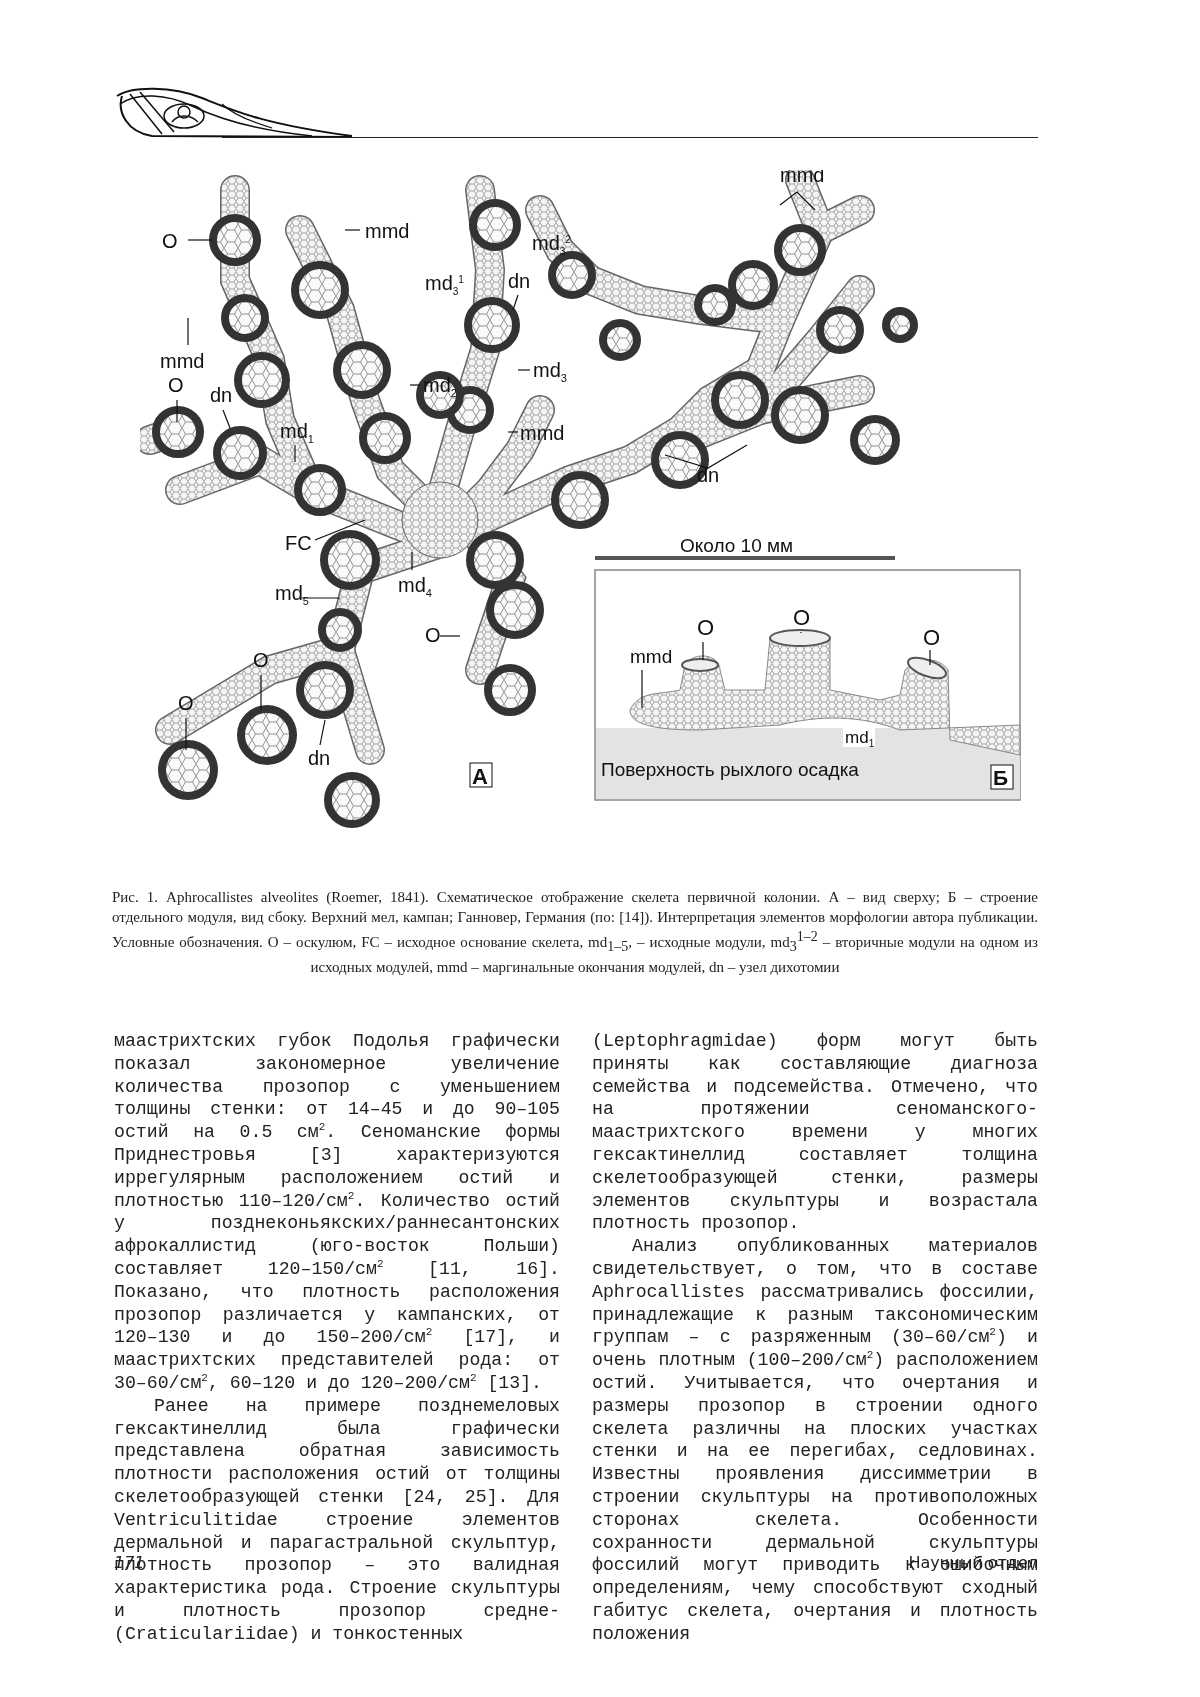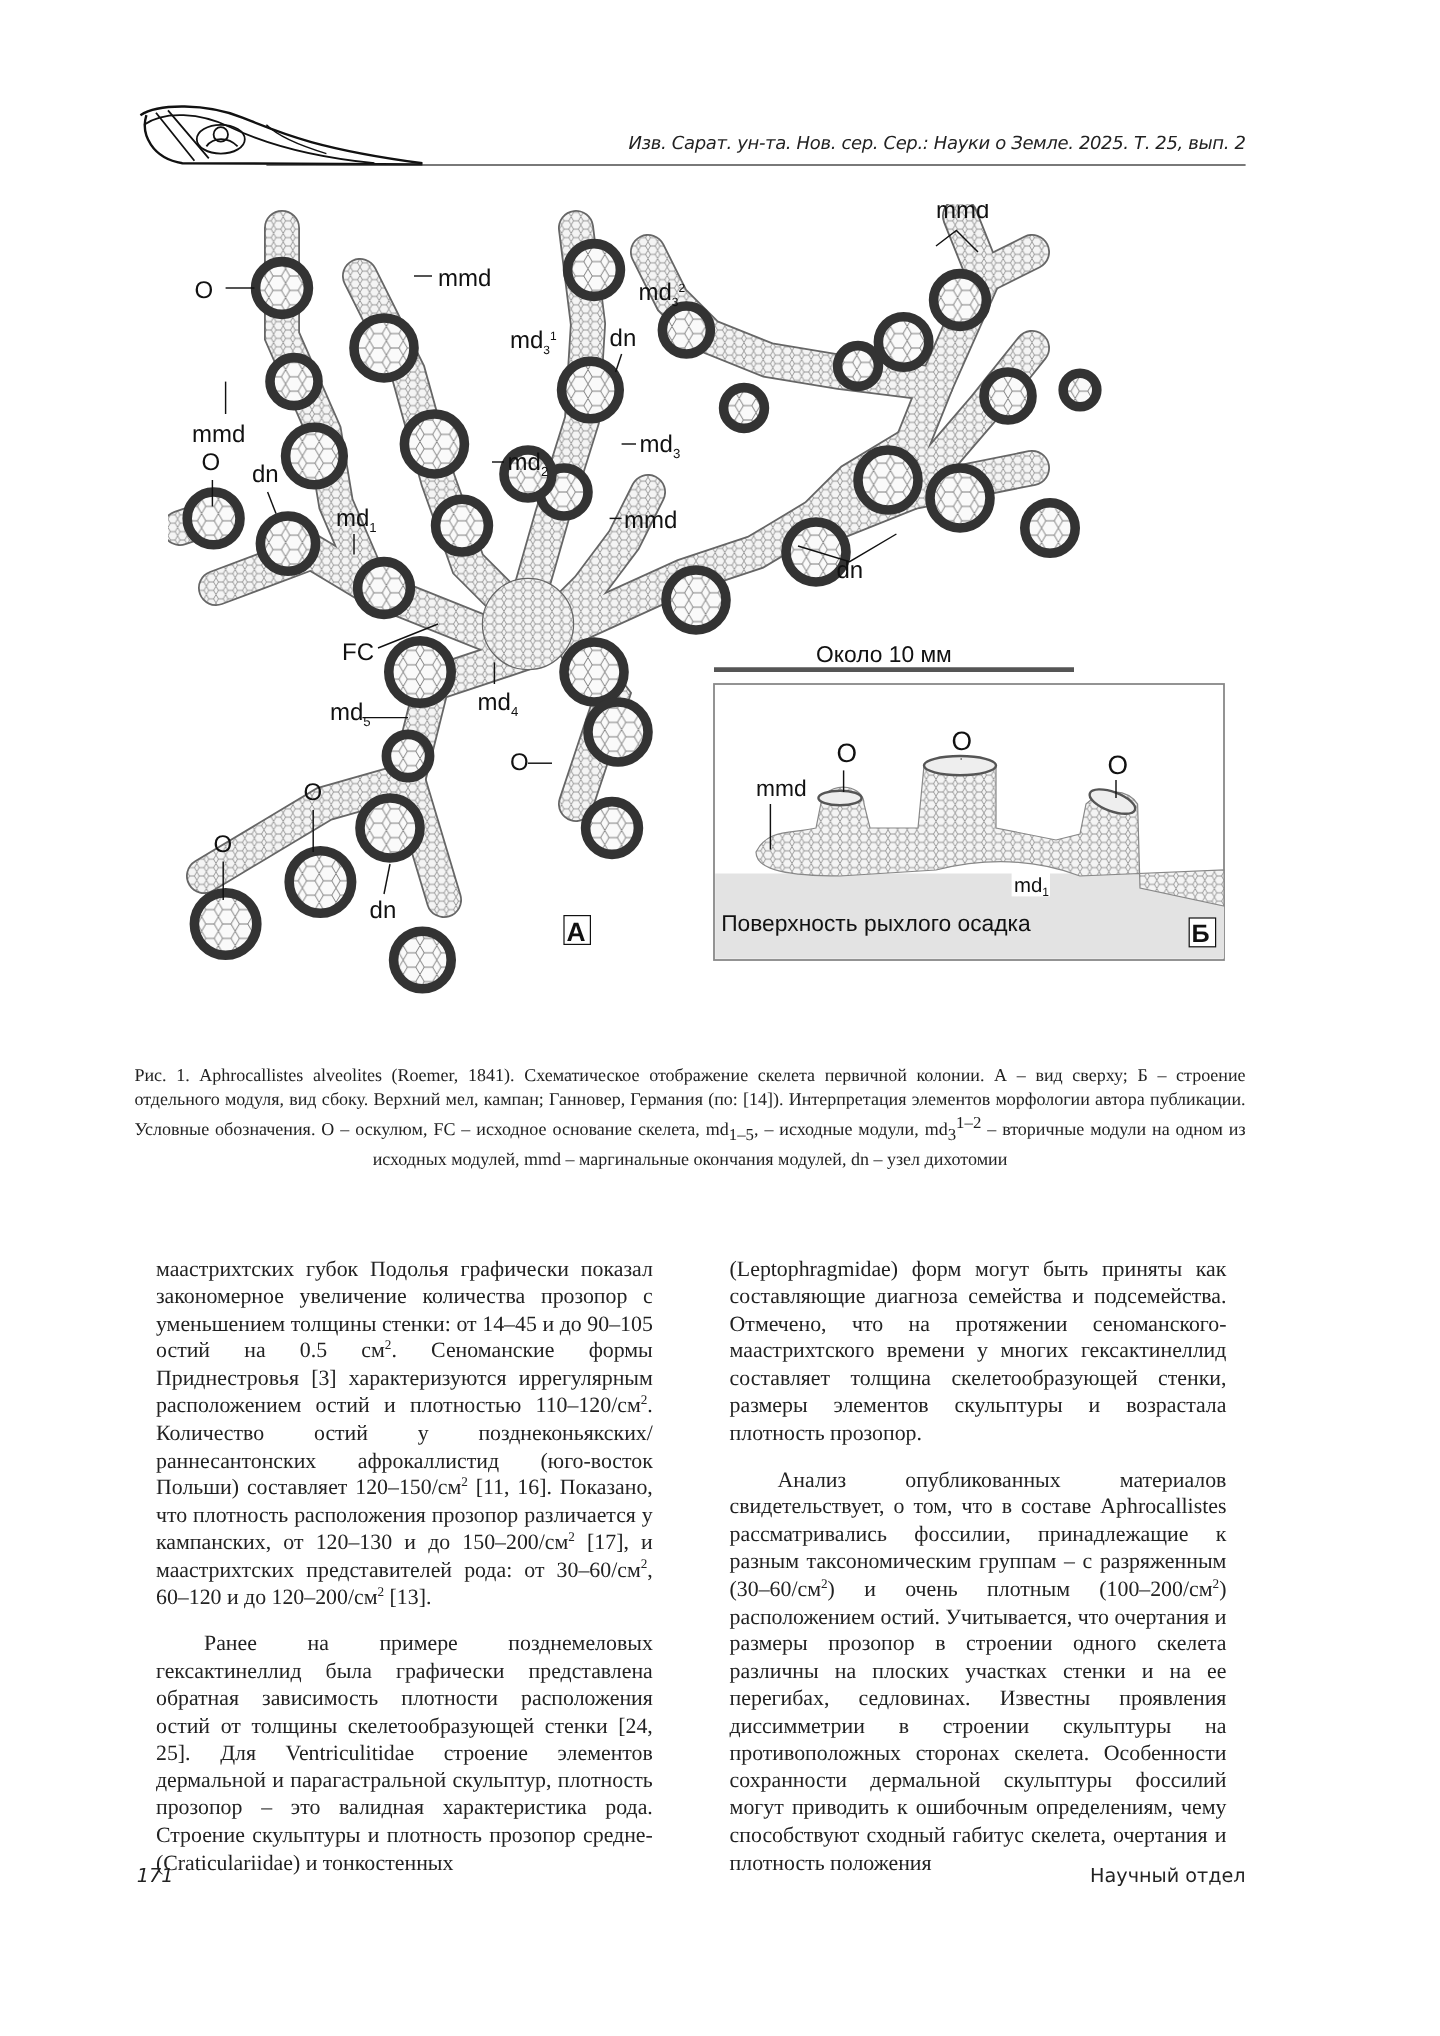--- a/index.html
+++ b/index.html
@@ -5,21 +5,21 @@
   html, body { margin:0; padding:0; background:#fff; }
   body { width:1200px; height:1697px; position:relative; overflow:hidden; font-family:"Liberation Serif", serif; color:#1a1a1a; }
   .header { position:absolute; left:112px; top:84px; width:926px; height:56px; }
   .header .rule { position:absolute; left:110px; right:0; bottom:2px; height:1.5px; background:#222; }
   .header .logo { position:absolute; left:0; top:0; width:250px; height:56px; }
   .header .journal { position:absolute; right:0; bottom:12px; font-family:"DejaVu Sans", sans-serif; font-style:italic; font-size:15px; letter-spacing:-0.3px; color:#222; }
   .figure { position:absolute; left:140px; top:170px; width:900px; height:700px; }
   .caption { position:absolute; left:112px; top:887px; width:926px; font-size:15px; line-height:20px; text-align:justify; text-align-last:center; color:#222; }
   .caption sub, .caption sup { font-size:14px; }
   .col { position:absolute; top:1030px; width:446px; font-size:18.2px; line-height:22.8px; text-align:justify; color:#222; }
-  .col p { margin:16px; }
+  .col p { margin:0;font-family:Liberation Mono, monospace; }
   .col p.ind { text-indent:40px; }
   .col sup { font-size:11px; line-height:0; }
   .col-left { left:114px; }
   .col-right { left:592px; }
   .footer-left { position:absolute; left:114px; top:1553px; font-family:"DejaVu Sans", sans-serif; font-style:italic; font-size:16px; color:#222; }
   .footer-right { position:absolute; right:162px; top:1553px; font-family:"DejaVu Sans", sans-serif; font-size:16px; color:#222; }
   svg text { font-family:"Liberation Sans", sans-serif; fill:#111; }
 </style>
 </head>
 <body>
@@ -29,21 +29,20 @@
     <path d="M5 12 C20 2, 60 2, 90 14 C120 26, 150 40, 240 52" fill="none" stroke="#111" stroke-width="2"></path>
     <path d="M8 20 C25 8, 55 10, 80 22 C105 34, 140 46, 200 52" fill="none" stroke="#111" stroke-width="1.5"></path>
     <path d="M10 12 C5 28, 15 48, 40 52 L240 53" fill="none" stroke="#111" stroke-width="2"></path>
     <path d="M18 10 L50 50 M28 8 L62 48" fill="none" stroke="#111" stroke-width="1.5"></path>
     <ellipse cx="72" cy="32" rx="20" ry="12" fill="none" stroke="#111" stroke-width="1.5"></ellipse>
     <circle cx="72" cy="28" r="6" fill="none" stroke="#111" stroke-width="1.5"></circle>
     <path d="M60 38 C66 30, 78 30, 86 38" fill="none" stroke="#111" stroke-width="1.5"></path>
     <path d="M110 20 C120 30, 140 38, 160 44" fill="none" stroke="#111" stroke-width="1.2"></path>
   </svg>
   <div class="rule"></div>
-  <div class="journal">Изв. Сарат. ун-та. Нов. сер. Сер.: Науки о Земле. 2025. Т. 25, вып. 2</div>
 </div>
 
 <div class="figure">
   <svg width="900" height="700" viewBox="0 0 900 700">
     <defs>
       <pattern id="hex" width="8" height="7" patternUnits="userSpaceOnUse">
         <rect width="8" height="7" fill="#f4f4f4"></rect>
         <path d="M0 3.5 L2 0 L6 0 L8 3.5 L6 7 L2 7 Z" fill="none" stroke="#777" stroke-width="0.6"></path>
       </pattern>
       <pattern id="hexbig" width="14" height="12" patternUnits="userSpaceOnUse">

